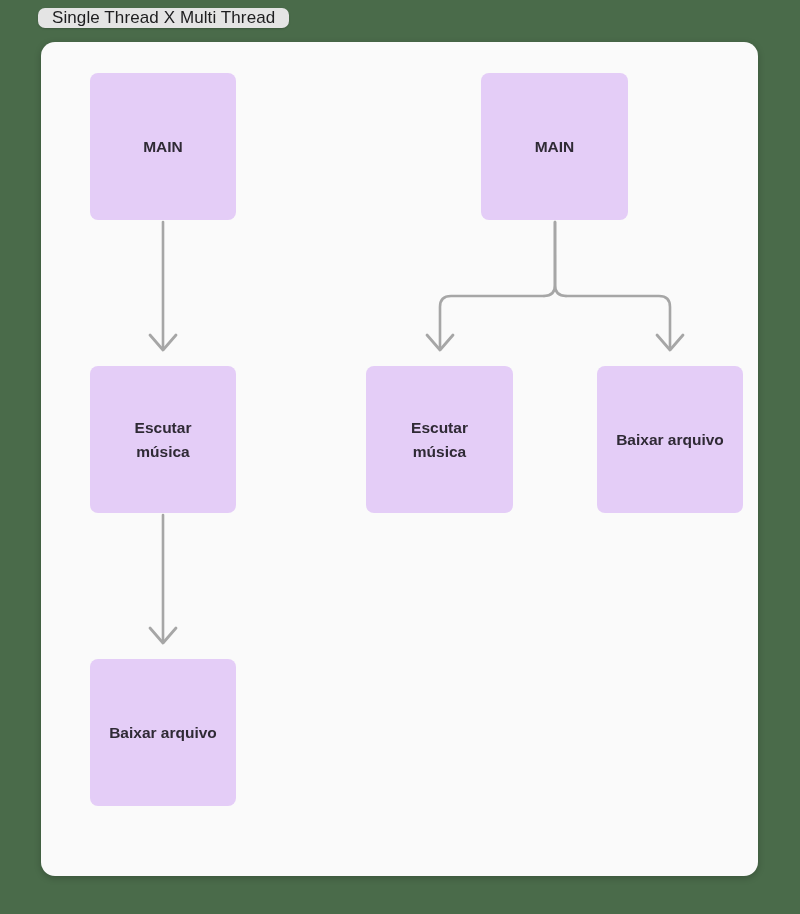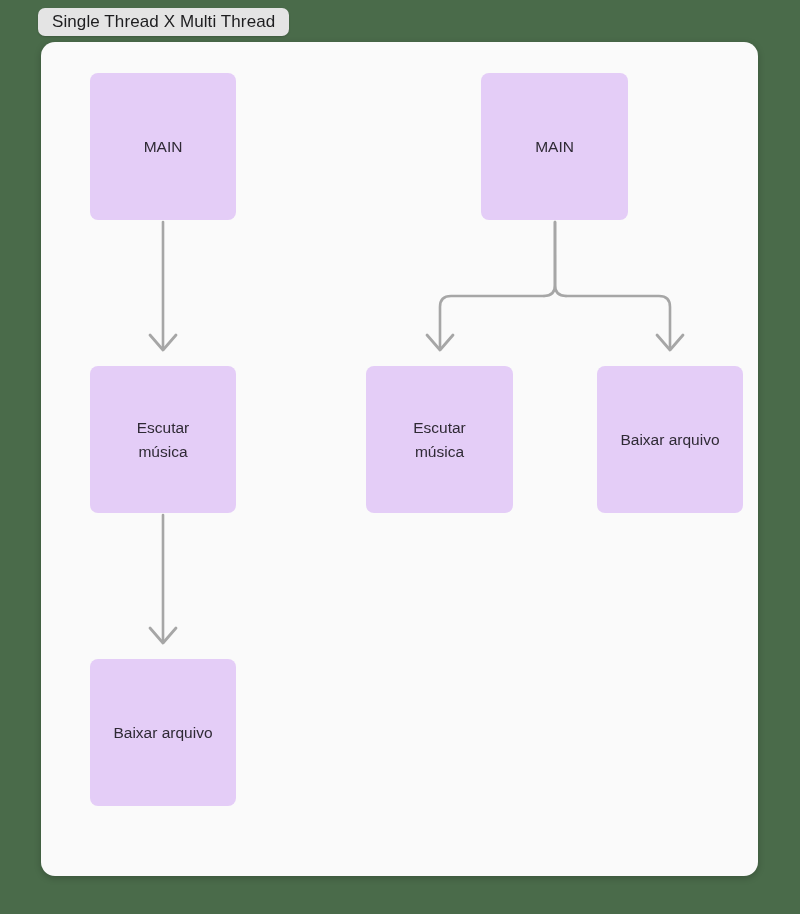--- a/index.html
+++ b/index.html
@@ -21,21 +21,21 @@
     top: 0;
     width: 800px;
     height: 914px;
   }
 
   
   #title-tab {
     position: absolute;
     left: 38px;
     top: 8px;
-    height: 28px;
+    height: 20px;
     padding: 0 14px;
     display: flex;
     align-items: center;
     background: #e4e4e4;
     border-radius: 7px;
     box-shadow: 0 1px 2px rgba(0,0,0,0.18);
     z-index: 5;
   }
   #title-tab .tab-label {
     font-size: 17px;
@@ -70,20 +70,21 @@
   .node-box {
     position: absolute;
     background: #e4cdf7;
     border-radius: 8px;
     display: flex;
     align-items: center;
     justify-content: center;
     text-align: center;
     box-sizing: border-box;
     padding: 18px 10px;
+    font-weight: bold;
   }
   .node-box .node-label {
     font-size: 15.5px;
     color: #2f2a35;
     line-height: 1.5;
     white-space: pre-line;
   }
 
   
   #node-left-main        { left: 49px;  top: 31px;  width: 146px; height: 147px; }

